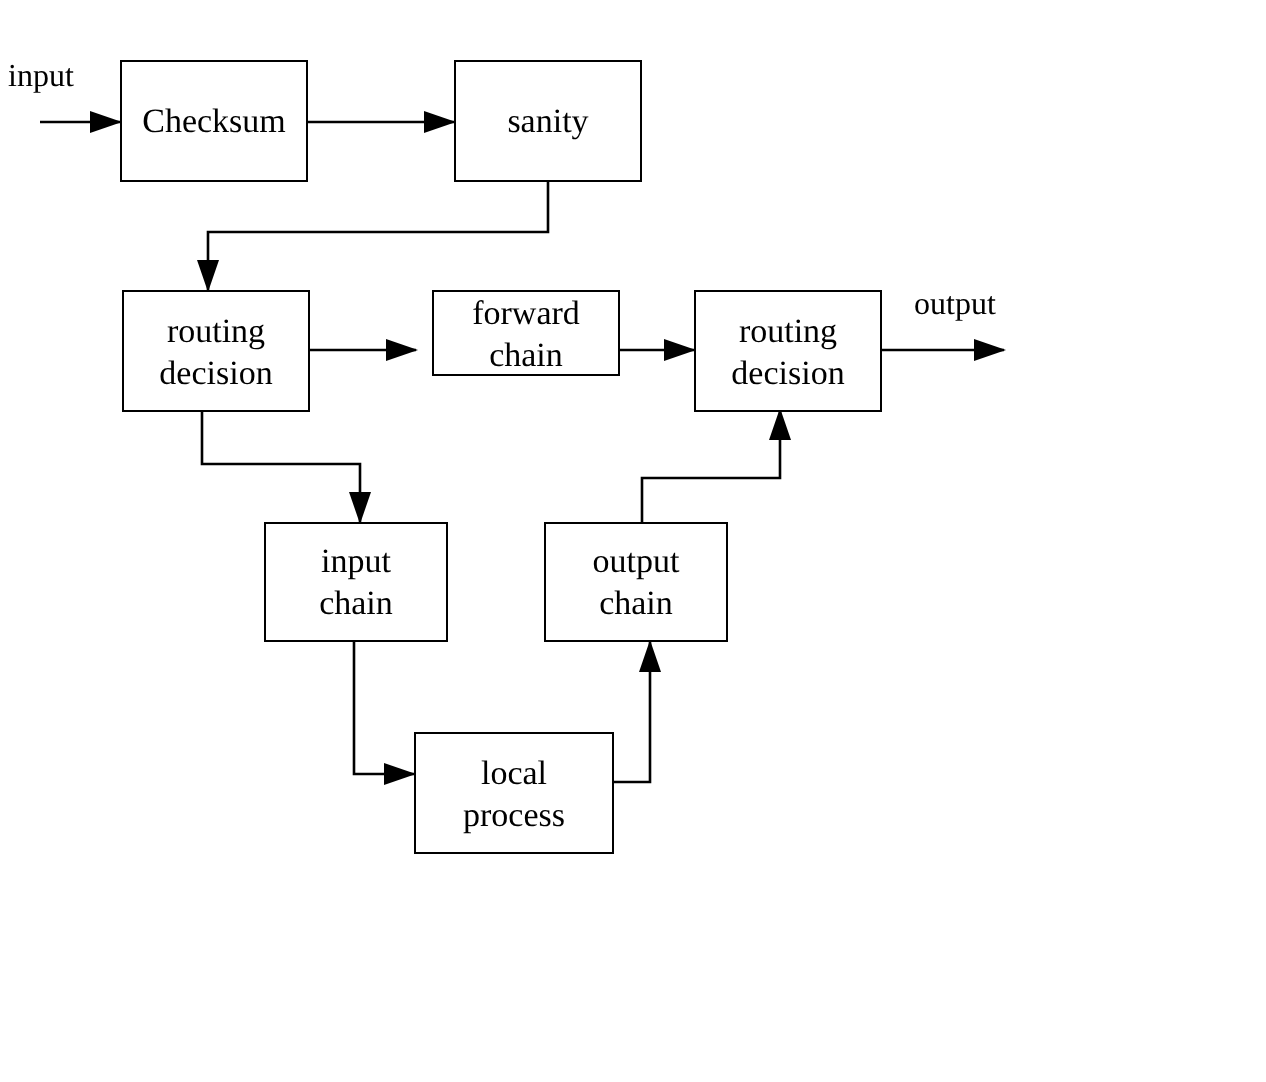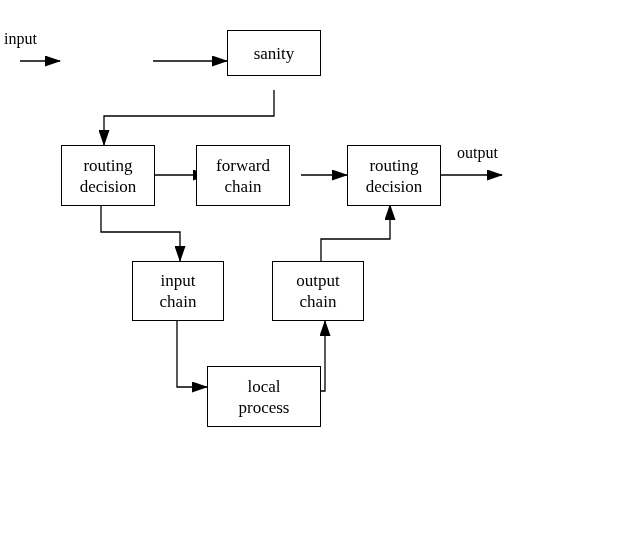--- a/index.html
+++ b/index.html
@@ -72,51 +72,54 @@
     <path class="edge" marker-end="url(#ah)" d="M274,90 L274,116 L104,116 L104,145"></path>
     <path class="edge" marker-end="url(#ah)" d="M154,175 L208,175"></path>
     <path class="edge" marker-end="url(#ah)" d="M301,175 L347,175"></path>
     <path class="edge" marker-end="url(#ah)" d="M441,175 L502,175"></path>
     <path class="edge" marker-end="url(#ah)" d="M101,205 L101,232 L180,232 L180,261"></path>
     <path class="edge" marker-end="url(#ah)" d="M177,321 L177,387 L207,387"></path>
     <path class="edge" marker-end="url(#ah)" d="M300,391 L325,391 L325,321"></path>
     <path class="edge" marker-end="url(#ah)" d="M321,261 L321,239 L390,239 L390,205"></path>
   </svg>
 
+  <div class="node" style="left:60px;  top:30px;  width:94px; height:61px;">
+    <span class="node-label">Checksum</span>
+  </div>
 
-  <div class="node" style="left:227px; top:30px;  width:94px; height:46px;">
+  <div class="node" style="left:227px; top:30px;  width:94px; height:61px;">
     <span class="node-label">sanity</span>
   </div>
 
   <div class="node" style="left:61px;  top:145px; width:94px; height:61px;">
     <span class="node-label">routing
 decision</span>
   </div>
 
-  <div class="node" style="left:196px; top:145px; width:94px; height:61px;">
+  <div class="node" style="left:216px; top:145px; width:94px; height:43px;">
     <span class="node-label">forward
 chain</span>
   </div>
 
   <div class="node" style="left:347px; top:145px; width:94px; height:61px;">
     <span class="node-label">routing
 decision</span>
   </div>
 
   <div class="node" style="left:132px; top:261px; width:92px; height:60px;">
     <span class="node-label">input
 chain</span>
   </div>
 
   <div class="node" style="left:272px; top:261px; width:92px; height:60px;">
     <span class="node-label">output
 chain</span>
   </div>
 
-  <div class="node" style="left:207px; top:366px; width:114px; height:61px;">
+  <div class="node" style="left:207px; top:366px; width:100px; height:61px;">
     <span class="node-label">local
 process</span>
   </div>
 
   <div class="text-label" style="left:4px;  top:30px;">input</div>
   <div class="text-label" style="left:457px; top:144px;">output</div>
 
 
 </div>
 

